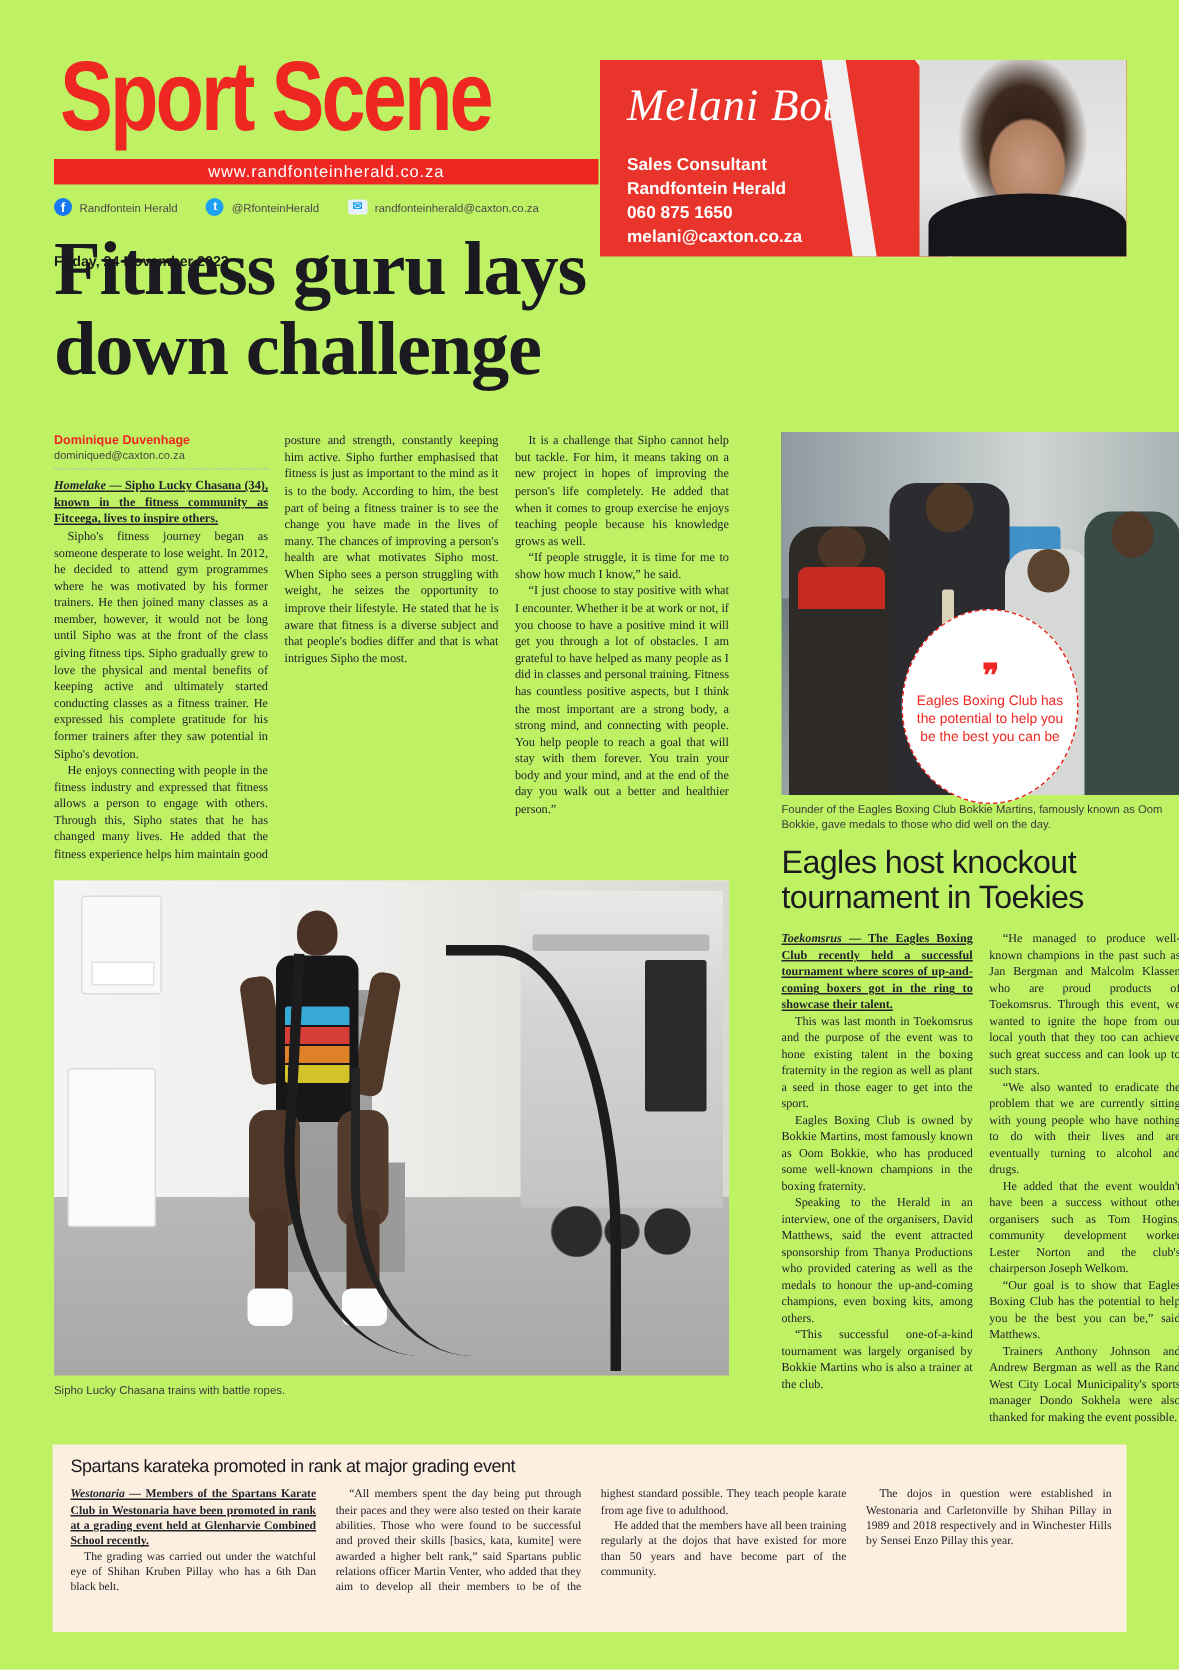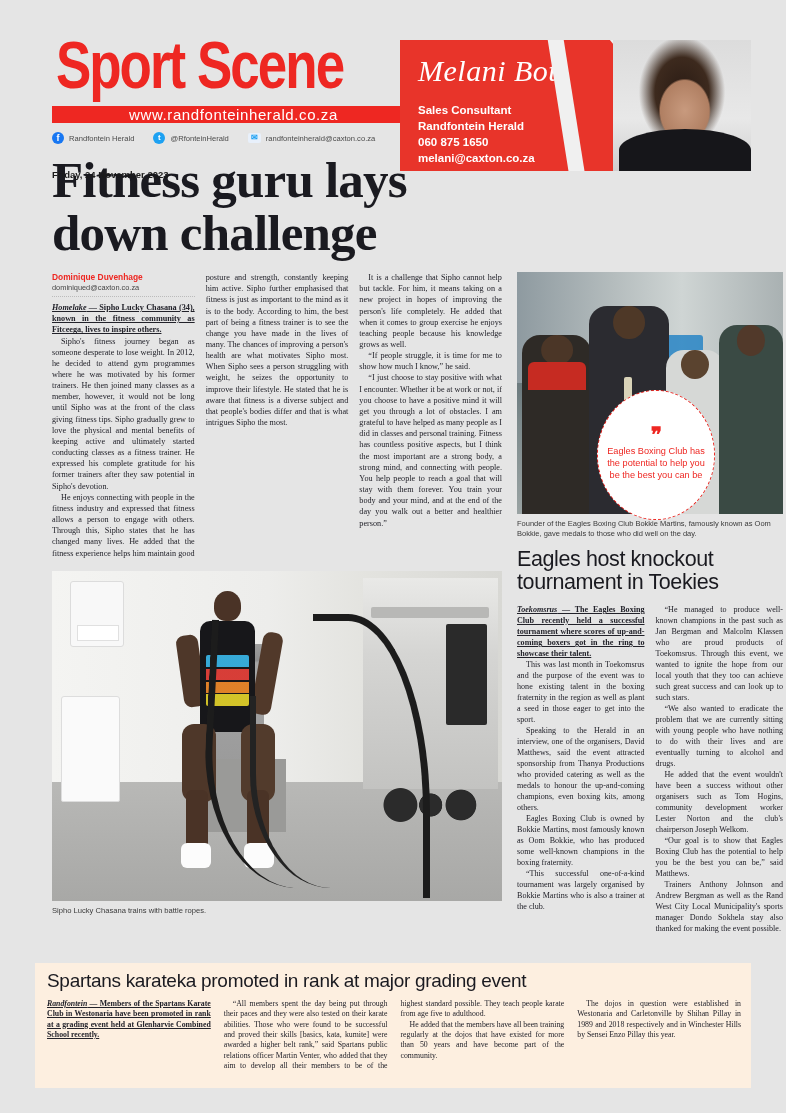--- a/index.html
+++ b/index.html
@@ -9,23 +9,23 @@
     height: 1113px;
     background: #ffffff;
     font-family: "Liberation Serif", serif;
     overflow: hidden;
     position: relative;
   }
 
   .page {
     width: 786px;
     height: 1113px;
-    padding: 0 52px;
+    padding: 0 36px;
     position: relative;
-    background: #e5e5e5;
+    background: #bef264;
   }
 
   
   .masthead {
     display: flex;
     padding-top: 34px;
     height: 142px;
     align-items: flex-start;
   }
   .masthead-left {
@@ -47,21 +47,21 @@
   .url-bar {
     margin-top: 21px;
     background: #ee2722;
     height: 17px;
     display: flex;
     align-items: center;
     justify-content: center;
   }
   .url-bar span {
     font-family: "Liberation Sans", sans-serif;
-    font-size: 15px;
+    font-size: 11px;
     color: #fff;
     letter-spacing: 0.6px;
   }
   .social-row {
     margin-top: 9px;
     display: flex;
     align-items: center;
     gap: 5px;
     font-family: "Liberation Sans", sans-serif;
     font-size: 7.6px;
@@ -164,22 +164,23 @@
     line-height: 1.04;
     color: #1a1a20;
     letter-spacing: -0.8px;
     width: 450px;
     padding-top: 12px;
   }
 
   
   .main-area {
     display: flex;
-    margin-top: 12px;
+    margin-top: 28px;
     position: relative;
+    gap: 20px;
   }
   .left-block { width: 450px; position: relative; }
   .right-block {
     width: 266px;
     margin-left: 15px;
     position: relative;
   }
 
   .byline-name {
     font-family: "Liberation Sans", sans-serif;
@@ -475,21 +476,21 @@
     position: absolute;
     left: 35px;
     top: 963px;
     width: 716px;
     height: 125px;
     background: #fdefe0;
     padding: 8px 10px 8px 12px;
   }
   .bottom-headline {
     font-family: "Liberation Sans", sans-serif;
-    font-size: 19px;
+    font-size: 12px;
     color: #1a1a20;
     letter-spacing: -0.3px;
     line-height: 1.1;
     margin-bottom: 7px;
   }
   .cols4 {
     column-count: 4;
     column-gap: 13px;
     height: 84px;
     column-fill: auto;
@@ -603,40 +604,41 @@
         <div class="bx-p bx-p4">
             <div class="hd"></div>
           </div>
       </div>
       <div class="boxing-caption">Founder of the Eagles Boxing Club Bokkie Martins, famously known as Oom Bokkie, gave medals to those who did well on the day.</div>
       <div class="eagles-headline">Eagles host knockout tournament in Toekies</div>
 
       <div class="cols2">
         <p class="lede"><span class="place">Toekomsrus</span><span> — The Eagles Boxing Club recently held a successful tournament where scores of up-and-coming boxers got in the ring to showcase their talent.</span></p>
         <p>This was last month in Toekomsrus and the purpose of the event was to hone existing talent in the boxing fraternity in the region as well as plant a seed in those eager to get into the sport.</p>
+        <p>Eagles Boxing Club is owned by Bokkie Martins, most famously known as Oom Bokkie, who has produced some well-known champions in the boxing fraternity.</p>
         <p>Speaking to the Herald in an interview, one of the organisers, David Matthews, said the event attracted sponsorship from Thanya Productions who provided catering as well as the medals to honour the up-and-coming champions, even boxing kits, among others.</p>
-        <p>Eagles Boxing Club is owned by Bokkie Martins, most famously known as Oom Bokkie, who has produced some well-known champions in the boxing fraternity.</p>
         <p>“This successful one-of-a-kind tournament was largely organised by Bokkie Martins who is also a trainer at the club.</p>
         <p class="col-break">“He managed to produce well-known champions in the past such as Jan Bergman and Malcolm Klassen who are proud products of Toekomsrus. Through this event, we wanted to ignite the hope from our local youth that they too can achieve such great success and can look up to such stars.</p>
         <p>“We also wanted to eradicate the problem that we are currently sitting with young people who have nothing to do with their lives and are eventually turning to alcohol and drugs.</p>
         <p>He added that the event wouldn't have been a success without other organisers such as Tom Hogins, community development worker Lester Norton and the club's chairperson Joseph Welkom.</p>
         <p>“Our goal is to show that Eagles Boxing Club has the potential to help you be the best you can be,” said Matthews.</p>
-        <p>Trainers Anthony Johnson and Andrew Bergman as well as the Rand West City Local Municipality's sports manager Dondo Sokhela stay also thanked for making the event possible.</p>
+        <p>Trainers Anthony Johnson and Andrew Bergman as well as the Rand West City Local Municipality's sports manager Dondo Sokhela were also thanked for making the event possible.</p>
       </div>
 
       <div class="pullquote">
         <div class="pq-mark">❞</div>
         <div class="pq-text">Eagles Boxing Club has the potential to help you be the best you can be</div>
       </div>
     </div>
   </div>
 
   <div class="bottom-section">
     <div class="bottom-headline">Spartans karateka promoted in rank at major grading event</div>
     <div class="cols4">
-      <p class="lede"><span class="place">Randfontein</span><span> — Members of the Spartans Karate Club in Westonaria have been promoted in rank at a grading event held at Glenharvie Combined School recently.</span></p>
+      <p class="lede"><span class="place">Westonaria</span><span> — Members of the Spartans Karate Club in Westonaria have been promoted in rank at a grading event held at Glenharvie Combined School recently.</span></p>
+      <p>The grading was carried out under the watchful eye of Shihan Kruben Pillay who has a 6th Dan black belt.</p>
       <p class="col-break">“All members spent the day being put through their paces and they were also tested on their karate abilities. Those who were found to be successful and proved their skills [basics, kata, kumite] were awarded a higher belt rank,” said Spartans public relations officer Martin Venter, who added that they aim to develop all their members to be of the highest standard possible. They teach people karate from age five to adulthood.</p>
       <p>He added that the members have all been training regularly at the dojos that have existed for more than 50 years and have become part of the community.</p>
       <p class="col-break">The dojos in question were established in Westonaria and Carletonville by Shihan Pillay in 1989 and 2018 respectively and in Winchester Hills by Sensei Enzo Pillay this year.</p>
     </div>
   </div>
 
 </div>
 
 </body></html>

